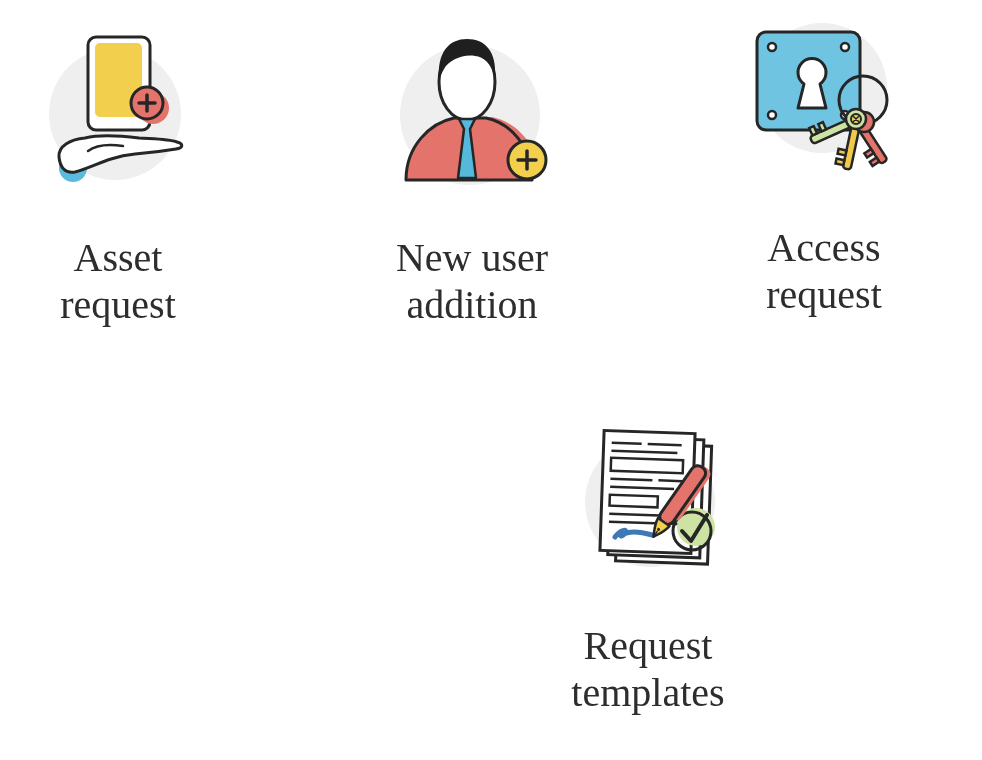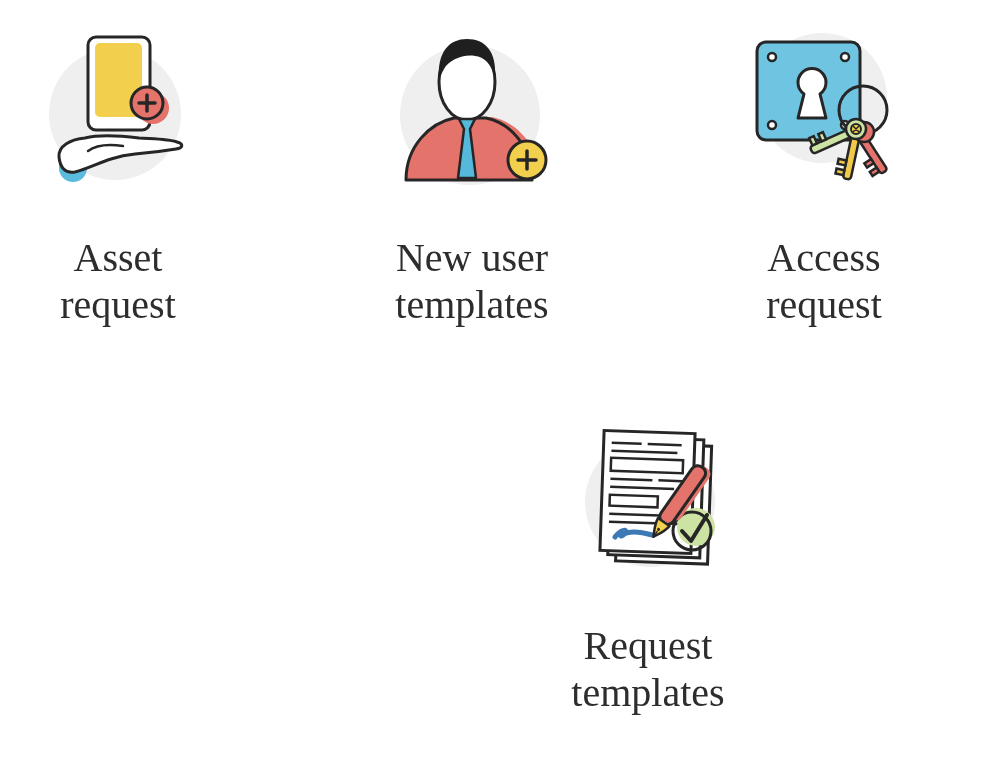--- a/index.html
+++ b/index.html
@@ -41,24 +41,24 @@
       <circle cx="88" cy="97" r="70" fill="#efefef"></circle>
       <path d="M30,159 C34,125 58,103 80,99 L110,99 C134,104 156,126 157,159 Z" fill="#e4736c"></path>
       <path d="M24,162 C24,128 48,105 72,100 L104,100 C128,105 150,128 150,162 Z" fill="#e4736c" stroke="#262626" stroke-width="3" stroke-linejoin="round"></path>
       <ellipse cx="85" cy="64" rx="28" ry="38" fill="#ffffff" stroke="#262626" stroke-width="3"></ellipse>
       <path d="M57,62 C55,34 67,21 85,21 C103,21 115,33 113,60 C109,45 102,39 93,38 C81,36 67,42 62,51 C59,56 58,60 57,62 Z" fill="#1f1f1f"></path>
       <path d="M77,101 L93,101 L88,111 L94,160 L76,160 L82,111 Z" fill="#55b9dc" stroke="#262626" stroke-width="2.5" stroke-linejoin="round"></path>
       <circle cx="145" cy="142" r="19" fill="#f2d04e" stroke="#262626" stroke-width="3"></circle>
       <path d="M136,142 H154 M145,133 V151" stroke="#262626" stroke-width="3.5" stroke-linecap="round"></path>
     </svg>
     <div class="label">New user
-templates</div>
+addition</div>
   </div>
 
-  <div class="tile" style="left:704px;top:18px">
+  <div class="tile" style="left:704px;top:8px">
     <svg class="icon" viewBox="0 0 180 180" aria-hidden="true">
       <circle cx="88" cy="80" r="65" fill="#efefef"></circle>
       <rect x="23" y="24" width="103" height="98" rx="9" fill="#6fc4e2" stroke="#262626" stroke-width="3"></rect>
       <circle cx="38" cy="39" r="4" fill="#ffffff" stroke="#262626" stroke-width="2.5"></circle>
       <circle cx="111" cy="39" r="4" fill="#ffffff" stroke="#262626" stroke-width="2.5"></circle>
       <circle cx="38" cy="107" r="4" fill="#ffffff" stroke="#262626" stroke-width="2.5"></circle>
       <circle cx="111" cy="107" r="4" fill="#ffffff" stroke="#262626" stroke-width="2.5"></circle>
       <path d="M70,76 A14,14 0 1 1 86,76 L92,100 L64,100 Z" fill="#ffffff" stroke="#262626" stroke-width="3" stroke-linejoin="round"></path>
       <circle cx="129" cy="92" r="24" fill="none" stroke="#262626" stroke-width="3"></circle>
       <g transform="translate(123,112) rotate(66)">

